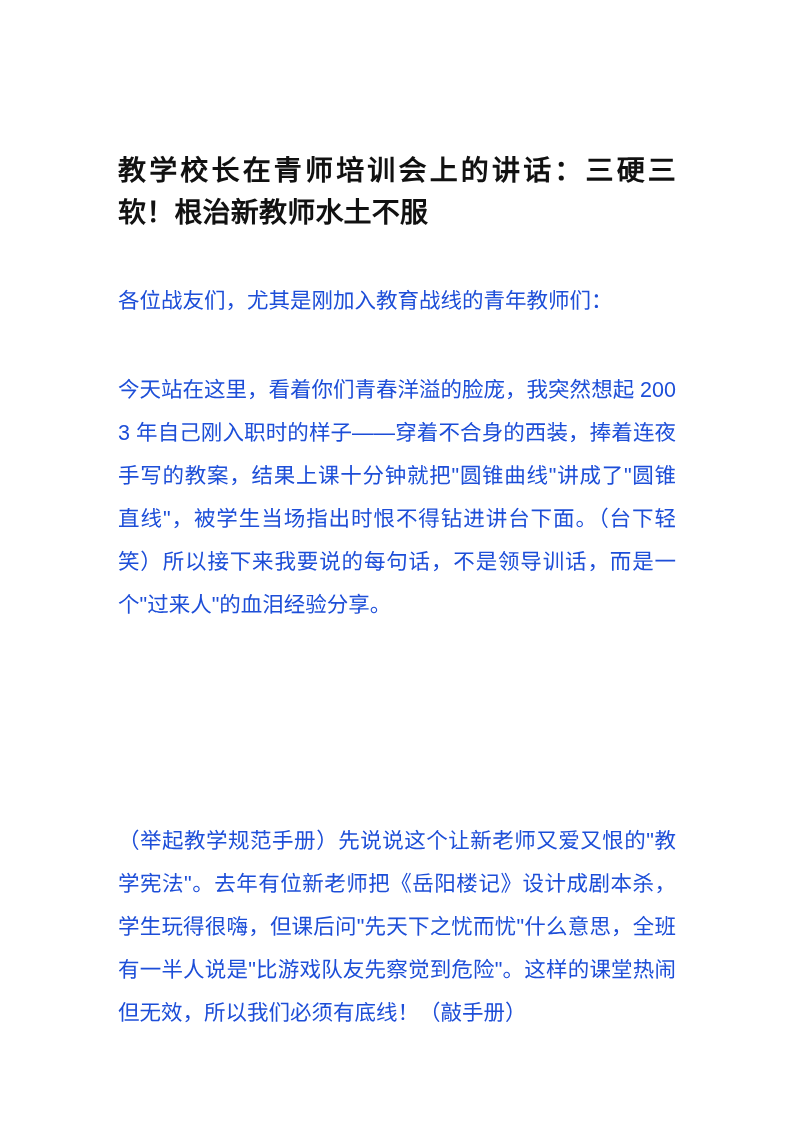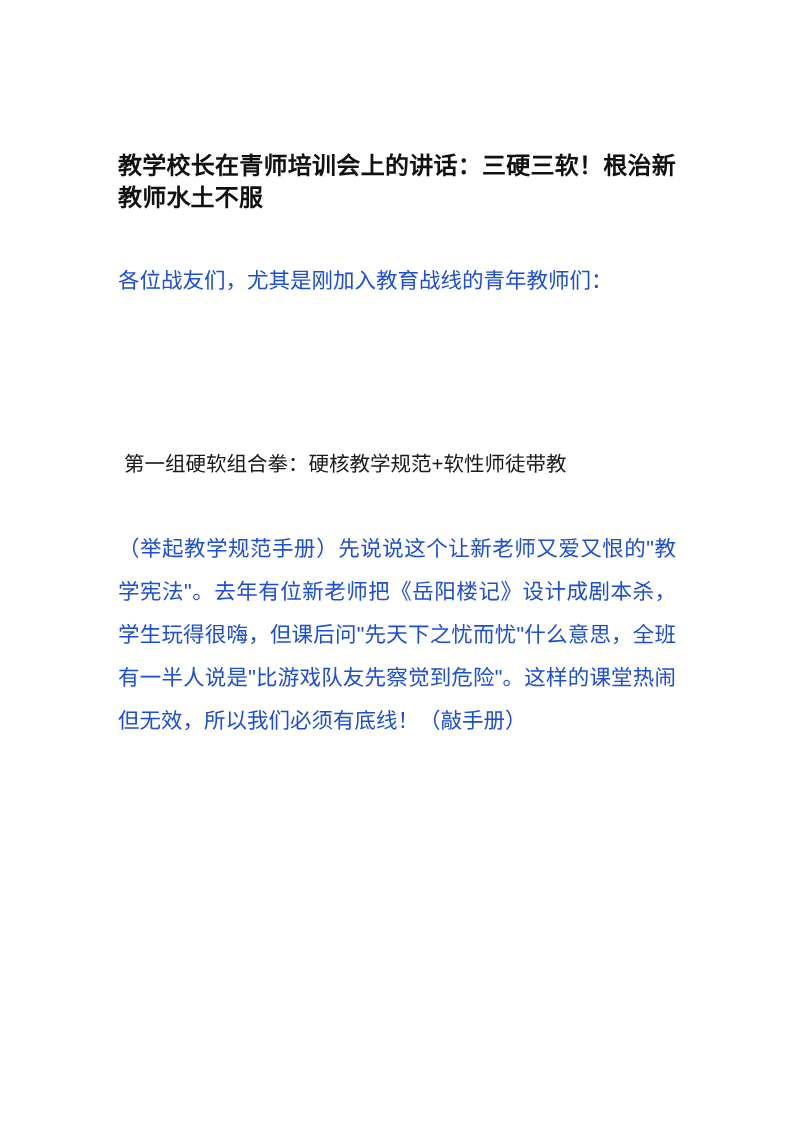--- a/index.html
+++ b/index.html
@@ -23,23 +23,23 @@
 
   .content {
     position: absolute;
     left: 118px;
     top: 0;
     width: 558px;
   }
 
   
   .doc-title {
-    font-size: 24px;
+    font-size: 28px;
     font-weight: bold;
-    line-height: 32px;
+    line-height: 42px;
     letter-spacing: 0.2px;
     margin: 0;
     padding-top: 150px;
     text-align: justify;
     text-justify: inter-ideograph;
     word-break: break-all;
     color: #111111;
   }
 
   
@@ -86,21 +86,21 @@
 </head>
 <body>
 
 <div class="page">
   <div class="content">
 
     <h1 class="doc-title">教学校长在青师培训会上的讲话：三硬三软！根治新教师水土不服</h1>
 
     <p class="para para-greeting">各位战友们，尤其是刚加入教育战线的青年教师们：</p>
 
+    <p class="para para-intro">今天站在这里，看着你们青春洋溢的脸庞，我突然想起 2003 年自己刚入职时的样子——穿着不合身的西装，捧着连夜手写的教案，结果上课十分钟就把"圆锥曲线"讲成了"圆锥直线"，被学生当场指出时恨不得钻进讲台下面。（台下轻笑）所以接下来我要说的每句话，不是领导训话，而是一个"过来人"的血泪经验分享。</p>
 
     <div class="spacer-block"></div>
 
-    <p class="section-heading">第一组硬软组合拳：硬核教学规范+软性师徒带教</p>
 
     <p class="para para-section-body">（举起教学规范手册）先说说这个让新老师又爱又恨的"教学宪法"。去年有位新老师把《岳阳楼记》设计成剧本杀，学生玩得很嗨，但课后问"先天下之忧而忧"什么意思，全班有一半人说是"比游戏队友先察觉到危险"。这样的课堂热闹但无效，所以我们必须有底线！（敲手册）</p>
 
   </div>
 </div>
 
 </body></html>

